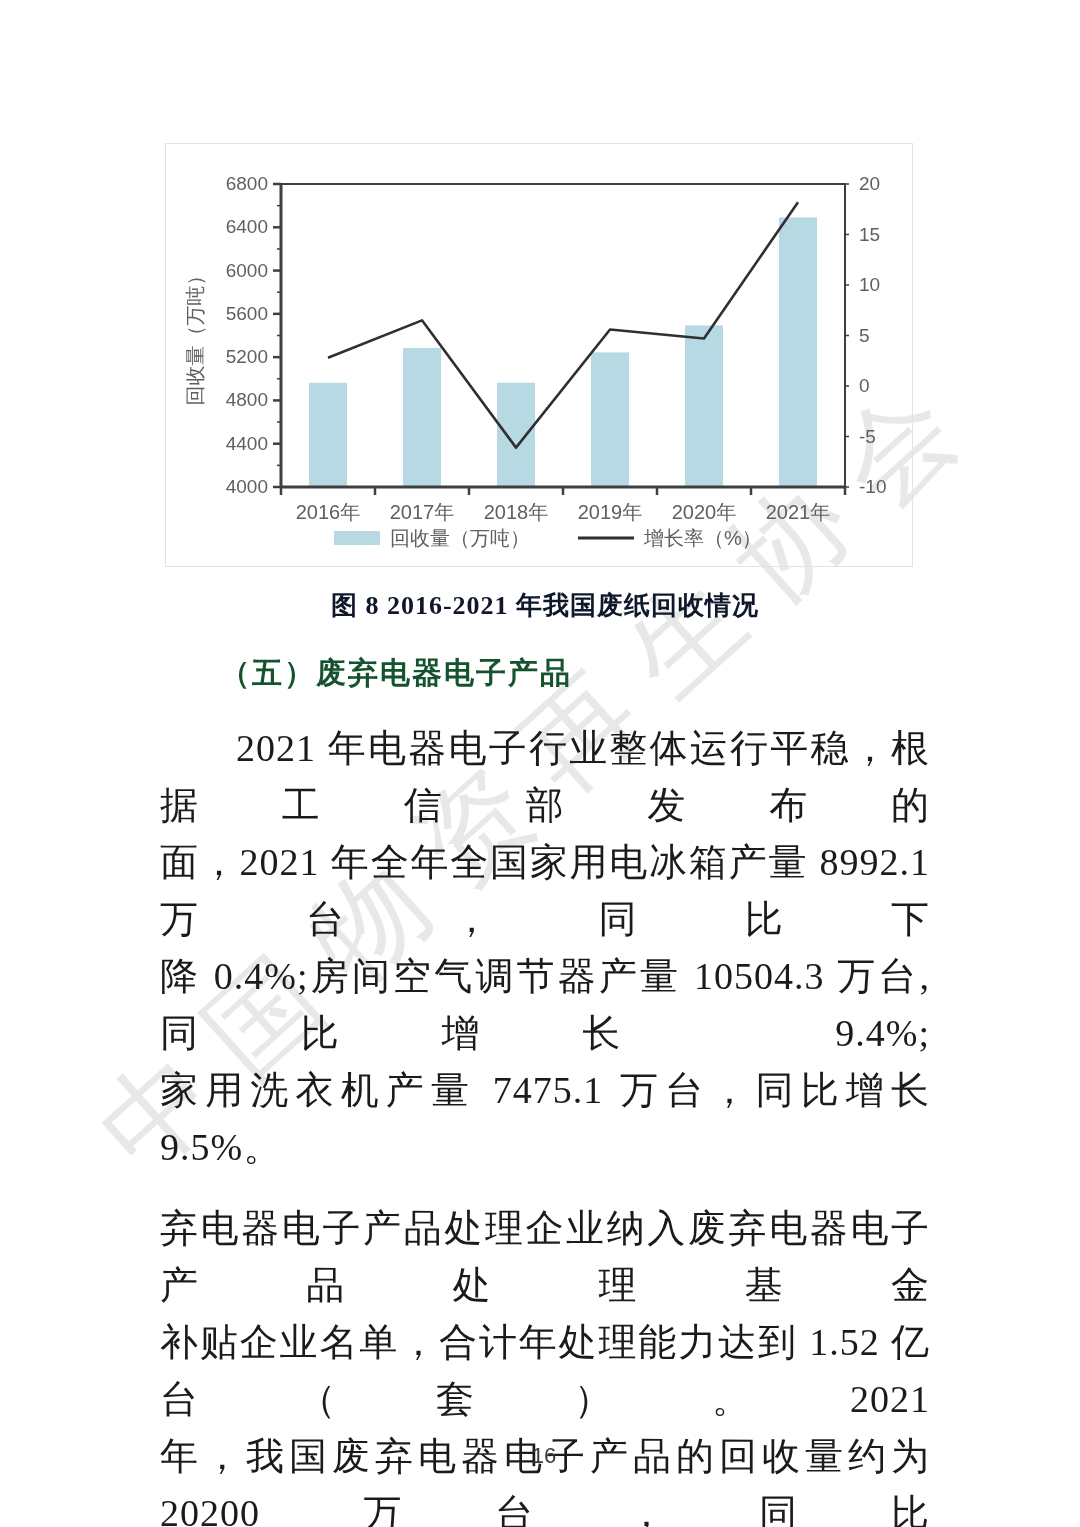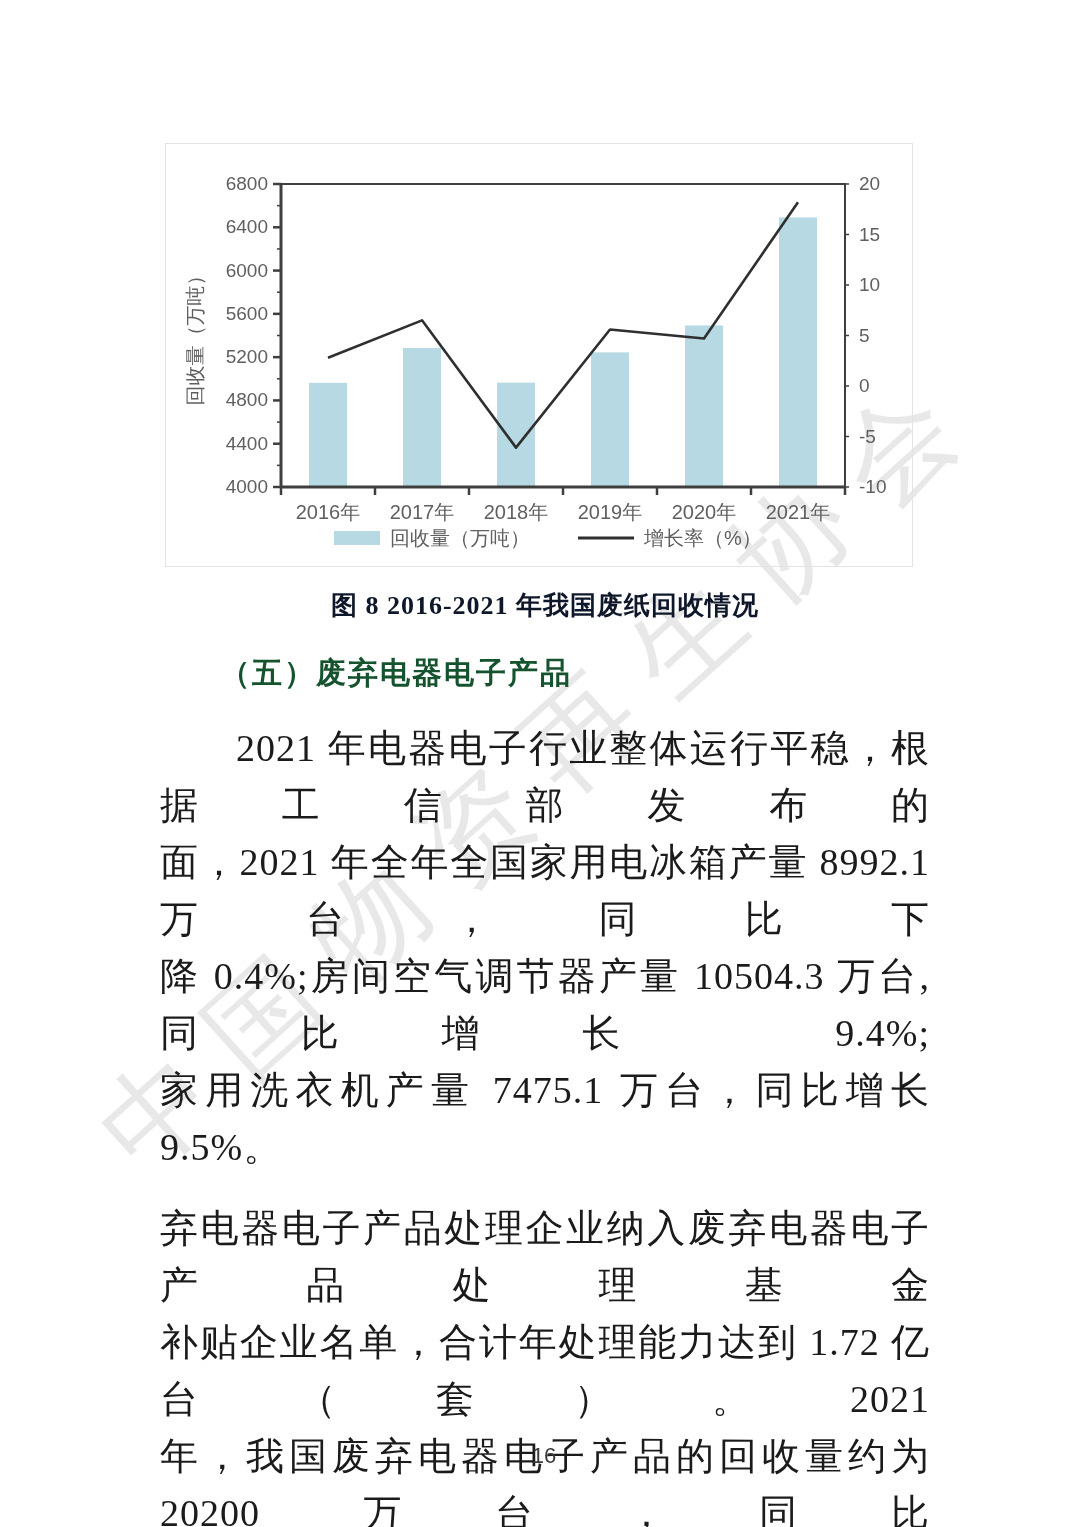--- a/index.html
+++ b/index.html
@@ -133,20 +133,20 @@
     <div class="section-heading">（五）废弃电器电子产品</div>
     <div>
         <div class="para">
           <div class="line first">2021 年电器电子行业整体运行平稳，根据工信部发布的</div>
           <div class="line">面，2021 年全年全国家用电冰箱产量 8992.1 万台，同比下</div>
           <div class="line">降 0.4%;房间空气调节器产量 10504.3 万台,同比增长 9.4%;</div>
           <div class="line last">家用洗衣机产量 7475.1 万台，同比增长 9.5%。</div>
         </div>
         <div class="para">
           <div class="line">弃电器电子产品处理企业纳入废弃电器电子产品处理基金</div>
-          <div class="line">补贴企业名单，合计年处理能力达到 1.72 亿台（套）。2021</div>
+          <div class="line">补贴企业名单，合计年处理能力达到 1.52 亿台（套）。2021</div>
           <div class="line">年，我国废弃电器电子产品的回收量约为 20200 万台，同比</div>
         </div>
       </div>
   </div>
 
   <div class="page-number">16</div>
 </div>
 
 </body></html>

